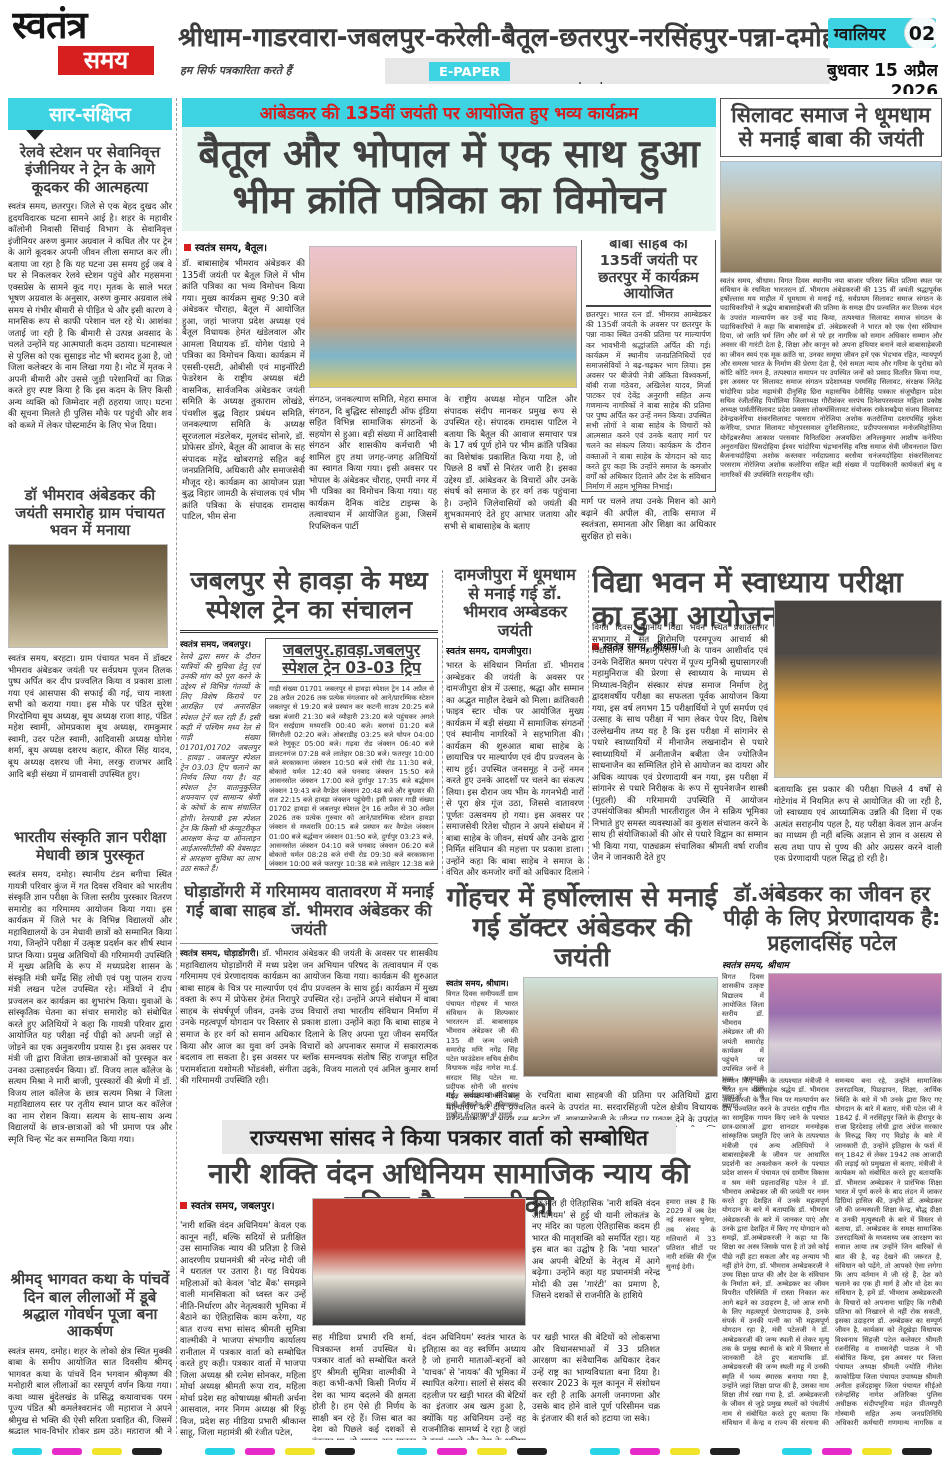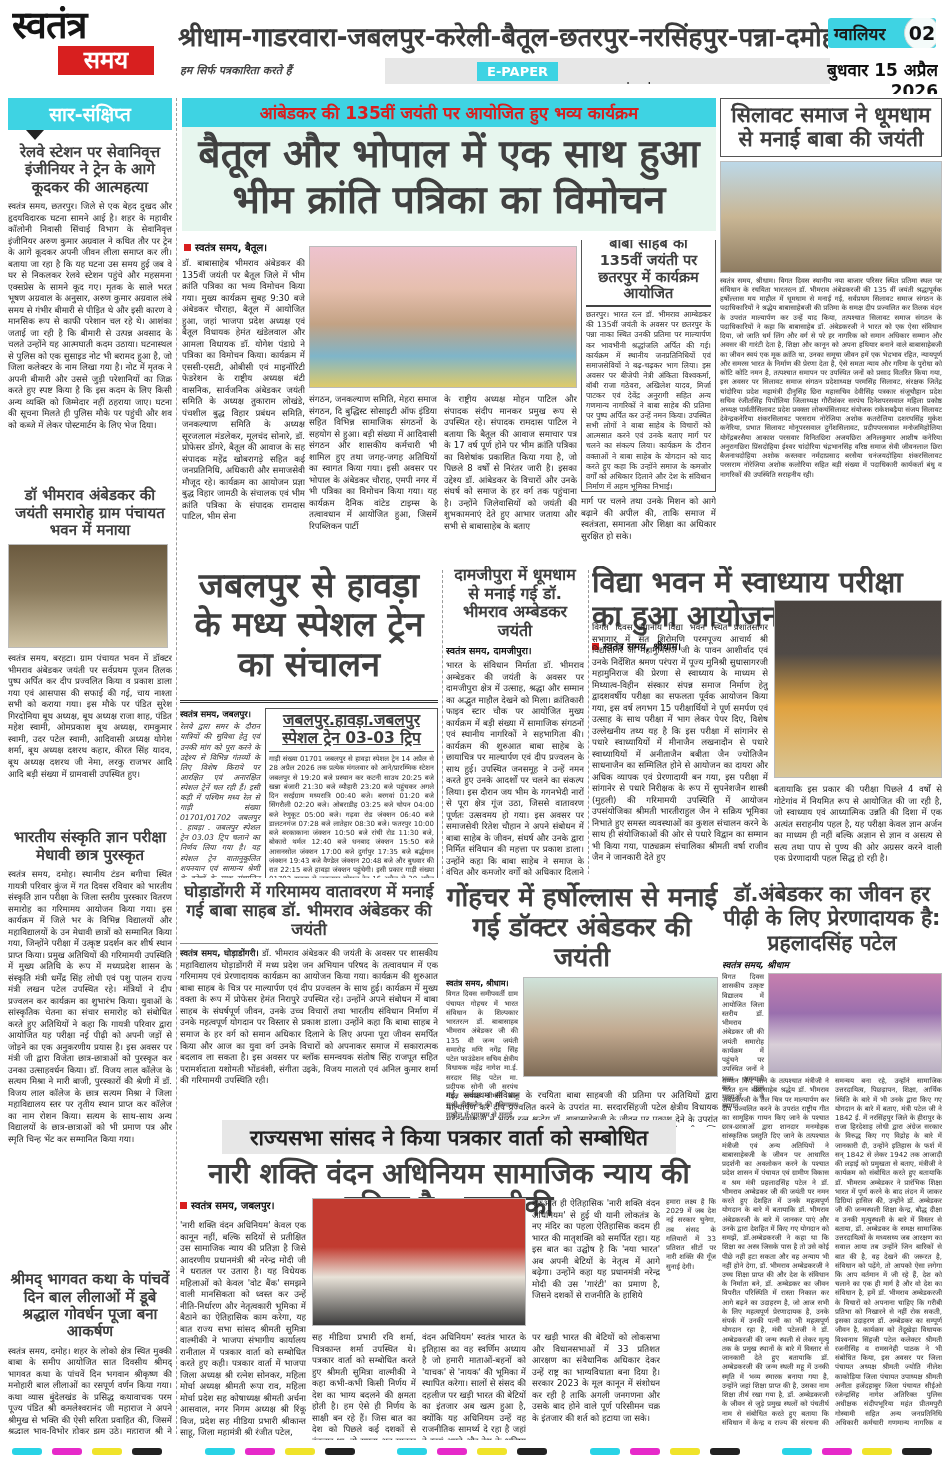--- a/index.html
+++ b/index.html
@@ -38,21 +38,21 @@
   <div class="abs" style="left:12px;top:6px;width:155px;height:84px;">
     <div style="font-size:38px;font-weight:bold;color:#151515;line-height:1.05;letter-spacing:-1px;">स्वतंत्र</div>
     <div style="background:#d81f1f;color:#fff;font-weight:bold;font-size:24px;line-height:1.2;text-align:center;width:96px;margin-left:46px;">समय</div>
   </div>
   <div class="abs" style="left:178px;top:18px;width:650px;font-size:26px;font-weight:bold;color:#3c3c3c;white-space:nowrap;">श्रीधाम-गाडरवारा-जबलपुर-करेली-बैतूल-छतरपुर-नरसिंहपुर-पन्ना-दमोह</div>
   <div class="abs" style="left:828px;top:18px;width:108px;height:30px;background:#3ed3e3;border-radius:3px;display:flex;align-items:center;">
     <span style="font-weight:bold;font-size:17px;color:#1c1c1c;padding-left:6px;">ग्वालियर</span>
     <span style="position:absolute;right:-4px;top:-3px;width:36px;height:36px;background:#f4fbfa;border:1px solid #cfd8d6;border-radius:50%;display:flex;align-items:center;justify-content:center;font-weight:bold;font-size:19px;color:#111;margin-left:48px;">02</span>
   </div>
   <div class="abs" style="left:180px;top:62px;width:200px;font-size:11px;font-style:italic;font-weight:bold;color:#444;">हम सिर्फ पत्रकारिता करते हैं</div>
-  <div class="abs graybar" style="left:385px;top:58px;width:445px;height:26px;display:flex;align-items:center;gap:8px;padding-left:92px;">
+  <div class="abs graybar" style="left:385px;top:58px;width:445px;height:26px;display:flex;align-items:center;gap:8px;padding-left:44px;">
     <span style="background:#3ed3e3;color:#fff;font-weight:bold;font-size:13px;padding:2px 10px;">E-PAPER</span>
     <span style="font-size:13px;color:#111;margin-top:31px;">www.swatantrasamay.com</span>
   </div>
   <div class="abs" style="left:800px;top:58px;width:138px;font-size:17px;font-weight:bold;color:#111;text-align:right;border-bottom:2px solid #333;padding-bottom:4px;">बुधवार 15 अप्रैल 2026</div>
 </div>
 
 <div class="abs" style="left:8px;top:98px;width:164px;height:1336px;">
   <div style="background:#3ed3e3;color:#fff;font-weight:bold;font-size:19px;text-align:center;padding:3px 0;">सार-संक्षिप्त</div>
   <div style="width:0;height:0;border-left:9px solid transparent;border-right:9px solid transparent;border-top:10px solid #222;margin-left:18px;"></div>
   <div style="margin-top:4px;">
@@ -99,21 +99,21 @@
 
 <div class="abs" style="left:720px;top:98px;width:222px;height:462px;">
   <div class="boxed" style="padding:4px 3px;">
     <div class="hdl" style="font-size:21px;">सिलावट समाज ने धूमधाम से मनाई बाबा की जयंती</div>
   </div>
   <div class="ph ph-silawat" style="width:222px;height:112px;margin-top:4px;"></div>
   <div class="body-xxs jt" style="margin-top:4px;height:276px;">स्वतंत्र समय, श्रीधाम। विगत दिवस स्थानीय नया बाजार परिसर स्थित प्रतिमा स्थल पर संविधान के रचयिता भारतरत्न डॉ. भीमराव अंबेडकरजी की 135 वीं जयंती श्रद्धापूर्वक हर्षोल्लास मय माहौल में धूमधाम से मनाई गई, सर्वप्रथम सिलावट समाज संगठन के पदाधिकारियों ने श्रद्धेय बाबासाहेबजी की प्रतिमा के समक्ष दीप प्रज्वलित कर तिलक वंदन के उपरांत माल्यार्पण कर उन्हें याद किया, तत्पश्चात सिलावट समाज संगठन के पदाधिकारियों ने कहा कि बाबासाहेब डॉ. अंबेडकरजी ने भारत को एक ऐसा संविधान दिया, जो जाति धर्म लिंग और वर्ग से परे हर नागरिक को समान अधिकार सम्मान और अवसर की गारंटी देता है, शिक्षा और कानून को अपना हथियार बनाने वाले बाबासाहेबजी का जीवन स्वयं एक मूक क्रांति था, उनका समूचा जीवन हमें एक भेदभाव रहित, न्यायपूर्ण और समरस भारत के निर्माण की प्रेरणा देता है, ऐसे समता न्याय और गरिमा के पुरोधा को कोटि कोटि नमन है, तत्पश्चात समापन पर उपस्थित जनों को प्रसाद वितरित किया गया, इस अवसर पर सिलावट समाज संगठन प्रदेशाध्यक्ष परमसिंह सिलावट, संरक्षक जितेंद्र चांदोरिया प्रदेश महामंत्री दीनुसिंह छिरा महासचिव देवीसिंह पत्रकार संजूचौहान प्रदेश सचिव रंजीतसिंह पिपोलिया जिलाध्यक्ष गौरीशंकर सरपंच दिनेशपरसवाल महिला प्रकोष्ठ अध्यक्ष पार्वतीसिलावट प्रदेश प्रवक्ता लोकचंसिलावट संयोजक राकेशबढ़ैया संजय सिलावट देवेन्द्रकनेरिया शंकरसिलावट परसराम नोरेजिया अशोक कतरोलिया दशरथसिंह मुकेश कनेरिया, प्रभात सिलावट मोनूपरसवाल दुर्गेशसिलावट, प्रदीपपरसवाल मनोजमिहोलिया योगेंद्रबरसैया आकाश परसवार विनितछिरा अजयछिरा अनिलकुमार आशीष कनेरिया अनुरागछिरा प्रिंसदोहिया ईश्वर चांदोरिया चंद्रभानसिंह वरिष्ठ समाज सेवी जीवनलाल छिरा बैजनाथदोहिया अशोक कस्तवार नर्मदाप्रसाद बरसैया धनंजयदोहिया शंकरसिलावट परसराम नोरेजिया अशोक कलोरिया सहित बड़ी संख्या में पदाधिकारी कार्यकर्ता बंधु व नागरिकों की उपस्थिति सराहनीय रही।</div>
 </div>
 
 <div class="abs" style="left:180px;top:566px;width:258px;height:312px;">
-  <div class="hdl" style="font-size:34px;border-bottom:3px double #333;padding-bottom:16px;">जबलपुर से हावड़ा के मध्य स्पेशल ट्रेन का संचालन</div>
+  <div class="hdl" style="font-size:25px;border-bottom:3px double #333;padding-bottom:6px;">जबलपुर से हावड़ा के मध्य स्पेशल ट्रेन का संचालन</div>
   <div style="display:flex;gap:5px;margin-top:5px;">
     <div style="width:80px;flex:0 0 auto;">
       <div class="byline" style="font-size:8.5px;">स्वतंत्र समय, जबलपुर।</div>
       <div class="body-xs jt" style="font-style:italic;margin-top:3px;height:215px;">रेलवे द्वारा समर के दौरान यात्रियों की सुविधा हेतु एवं उनकी मांग को पूरा करने के उद्देश्य से विभिन्न गंतव्यों के लिए विशेष किराये पर आरक्षित एवं अनारक्षित स्पेशल ट्रेनें चल रही हैं। इसी कड़ी में पश्चिम मध्य रेल से गाड़ी संख्या 01701/01702 जबलपुर . हावड़ा . जबलपुर स्पेशल ट्रेन 03.03 ट्रिप चलाने का निर्णय लिया गया है। यह स्पेशल ट्रेन वातानुकूलित शयनयान एवं सामान्य श्रेणी के कोचों के साथ संचालित होगी। रेलयात्री इस स्पेशल ट्रेन कि किसी भी कंप्यूटरीकृत आरक्षण केन्द्र या ऑनलाइन आईआरसीटीसी की वेबसाइट से आरक्षण सुविधा का लाभ उठा सकते हैं।</div>
     </div>
     <div class="boxed" style="flex:1;padding:3px;height:232px;overflow:hidden;">
       <div class="hdl" style="font-size:15.5px;border-bottom:1px solid #666;padding-bottom:3px;text-decoration:underline;">जबलपुर.हावड़ा.जबलपुर स्पेशल ट्रेन 03-03 ट्रिप</div>
       <div class="body-xxs jt" style="margin-top:3px;height:190px;">गाड़ी संख्या 01701 जबलपुर से हावड़ा स्पेशल ट्रेन 14 अप्रैल से 28 अप्रैल 2026 तक प्रत्येक मंगलवार को आने/प्रारम्भिक स्टेशन जबलपुर से 19:20 बजे प्रस्थान कर कटनी साउथ 20:25 बजे खन्ना बंजारी 21:30 बजे व्यौहारी 23:20 बजे पहुंचकर अगले दिन सरईग्राम मध्यरात्रि 00:40 बजे। बरगवां 01:20 बजे सिंगरौली 02:20 बजे। ओबराडीह 03:25 बजे चोपन 04:00 बजे रेणुकूट 05:00 बजे। गढ़वा रोड जंक्शन 06:40 बजे डालटनगंज 07:28 बजे लातेहार 08:30 बजे। फतरपुर 10:00 बजे बरकाकाना जंक्शन 10:50 बजे रांची रोड 11:30 बजे, बोकारो थर्मल 12:40 बजे धनबाद जंक्शन 15:50 बजे आसनसोल जंक्शन 17:00 बजे दुर्गापुर 17:35 बजे बर्द्धमान जंक्शन 19:43 बजे वैण्डेल जंक्शन 20:48 बजे और बुधवार की रात 22:15 बजे हावड़ा जंक्शन पहुंचेगी। इसी प्रकार गाड़ी संख्या 01702 हावड़ा से जबलपुर स्पेशल ट्रेन 16 अप्रैल से 30 अप्रैल 2026 तक प्रत्येक गुरुवार को आने/प्रारम्भिक स्टेशन हावड़ा जंक्शन से मध्यरात्रि 00:15 बजे प्रस्थान कर वैण्डेल जंक्शन 01:00 बजे बर्द्धमान जंक्शन 01:50 बजे, दुर्गापुर 03:23 बजे, आसनसोल जंक्शन 04:10 बजे धनबाद जंक्शन 06:20 बजे बोकारो थर्मल 08:28 बजे रांची रोड 09:30 बजे बरकाकाना जंक्शन 10:00 बजे फतरपुर 10:38 बजे लातेहार 12:38 बजे डालटनगंज 13:40 बजे गढ़वा रोड जंक्शन 14:20 बजे रेणुकूट 16:00 बजे चोपन 16:45 बजे ओबराडीह 17:25 बजे सिंगरौली 19:20 बजे बरगवां 20:18 बजे सरईग्राम 20:58 बजे व्यौहारी 22:40 बजे खन्ना बंजारी 23:56 बजे पहुंचकर अगले दिन कटनी साउथ 01:30 बजे और शुक्रवार को जबलपुर 04:00 बजे पहुंचेगी।</div>
     </div>
   </div>

